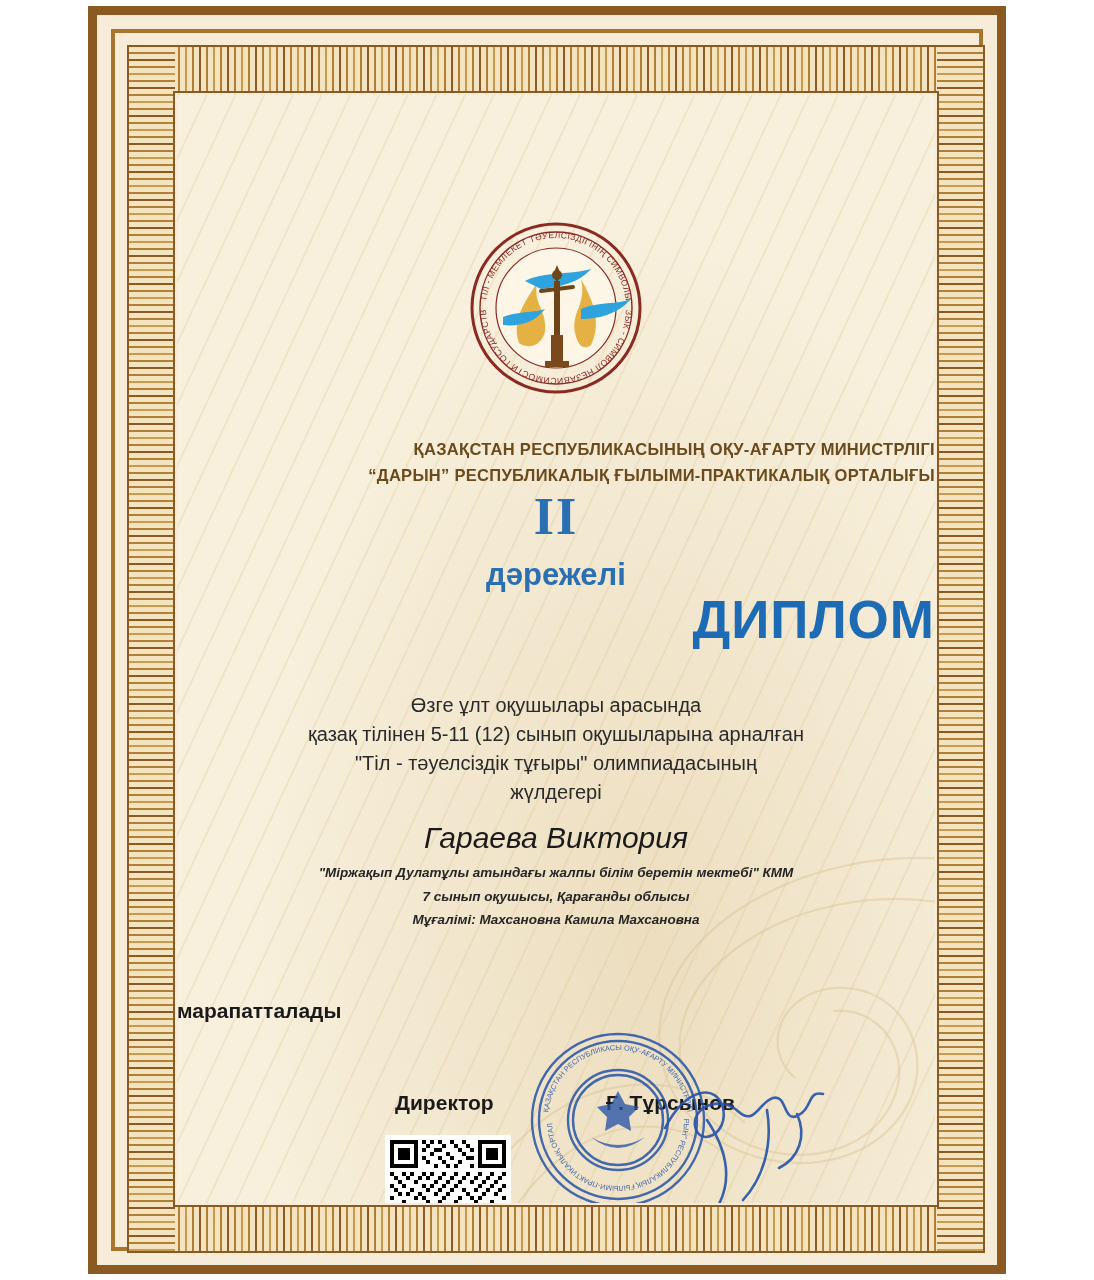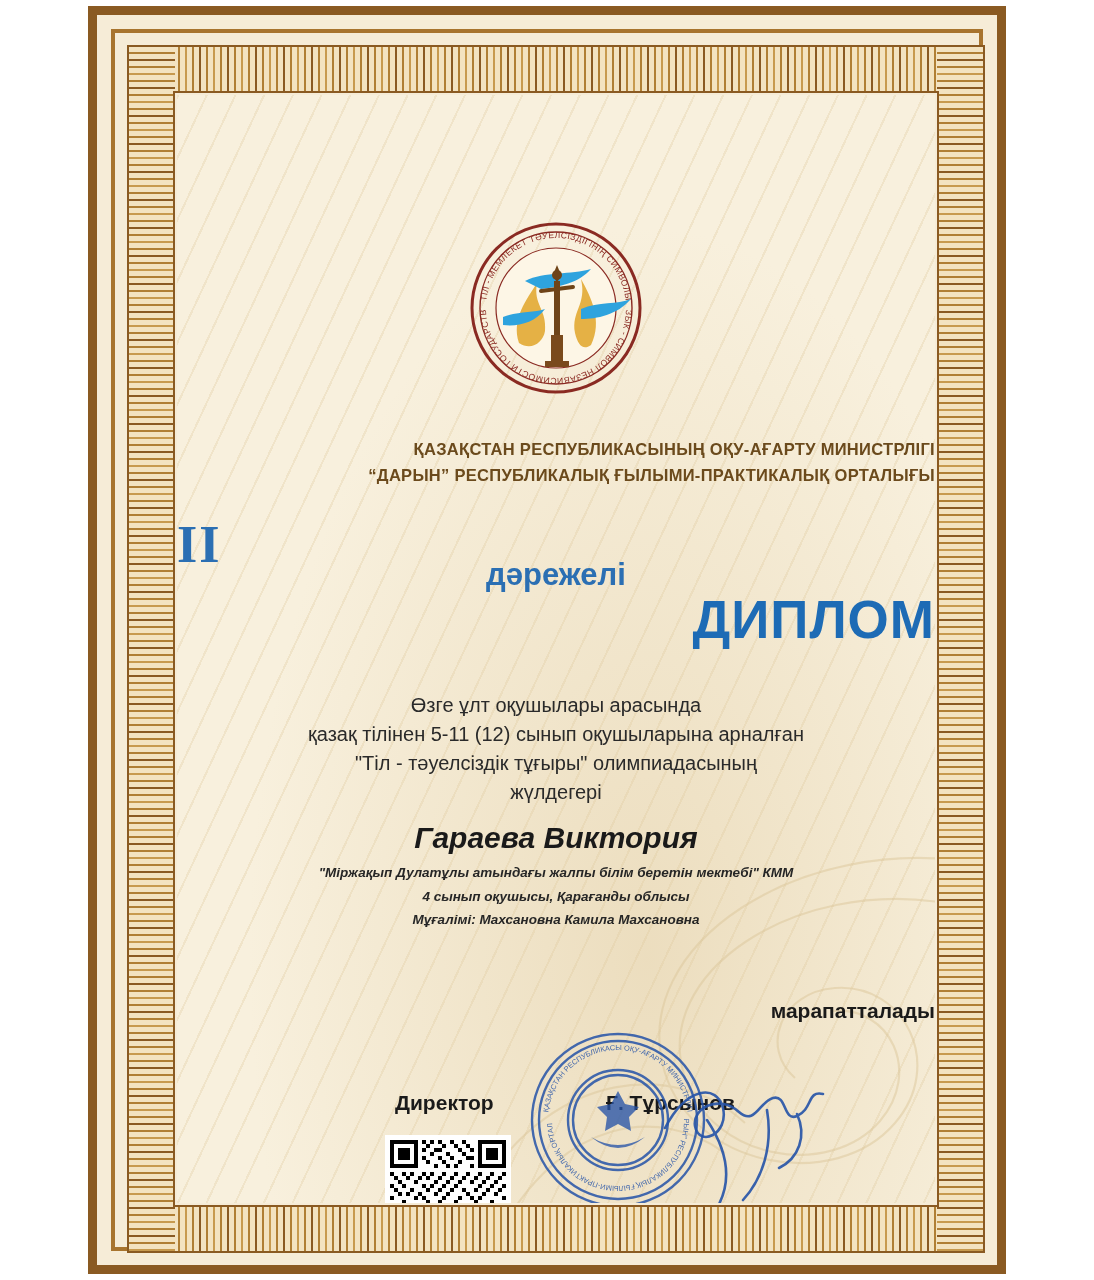--- a/index.html
+++ b/index.html
@@ -124,21 +124,22 @@
     font-size: 16.5px;
     font-weight: bold;
     letter-spacing: .3px;
     line-height: 1.55;
   }
   .ministry div { white-space: nowrap; }
 
   .degree-num {
     position: absolute;
     left: 0; right: 0;
-    top: 420px;
+    top: 392px;
+    text-align: center;
     color: #2b6fb3;
     font-family: "Liberation Serif", serif;
     font-size: 52px;
     font-weight: bold;
     letter-spacing: 2px;
   }
   .degree-word {
     position: absolute;
     left: 0; right: 0;
     top: 462px;
@@ -169,41 +170,41 @@
     line-height: 1.45;
   }
 
   .winner {
     position: absolute;
     left: 40px; right: 40px;
     top: 726px;
     text-align: center;
     color: #1a1a1a;
     font-size: 30px;
-    font-weight: bold;
+    font-weight: normal;
     font-style: italic;
   }
 
   .details {
     position: absolute;
     left: 40px; right: 40px;
     top: 766px;
     text-align: center;
     color: #262626;
     font-size: 13.5px;
     font-weight: bold;
     font-style: italic;
     line-height: 1.75;
   }
 
   .awarded {
     position: absolute;
     left: 0; right: 0;
     top: 904px;
-    text-align: right;
+    text-align: left;
     color: #1a1a1a;
     font-size: 21px;
     font-weight: bold;
   }
 
   .sign-row {
     position: absolute;
     left: 0; right: 0;
     top: 996px;
     height: 32px;
@@ -322,21 +323,21 @@
       <div class="subject">
         <div>Өзге ұлт оқушылары арасында</div>
         <div>қазақ тілінен 5-11 (12) сынып оқушыларына арналған</div>
         <div>"Тіл - тәуелсіздік тұғыры" олимпиадасының</div>
         <div>жүлдегері</div>
       </div>
 
       <div class="winner">Гараева Виктория</div>
       <div class="details">
         <div>"Міржақып Дулатұлы атындағы жалпы білім беретін мектебі" КММ</div>
-        <div>4 сынып оқушысы, Қарағанды облысы</div>
+        <div>7 сынып оқушысы, Қарағанды облысы</div>
         <div>Мұғалімі: Махсановна Камила Махсановна</div>
       </div>
 
       <div class="awarded">марапатталады</div>
 
       <div class="sign-row">
         <span class="sign-title">Директор</span>
         <span class="sign-name">Ғ. Тұрсынов</span>
       </div>
 

